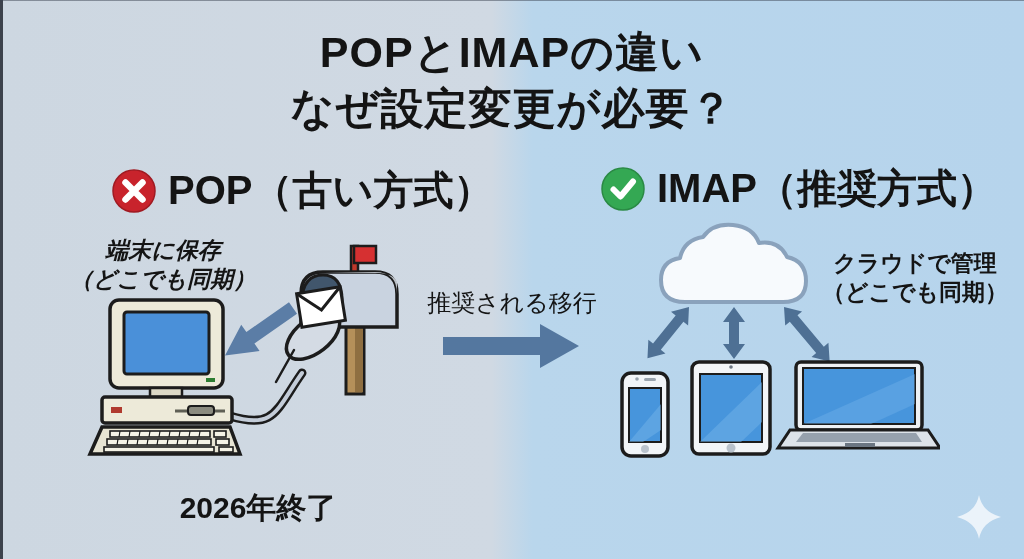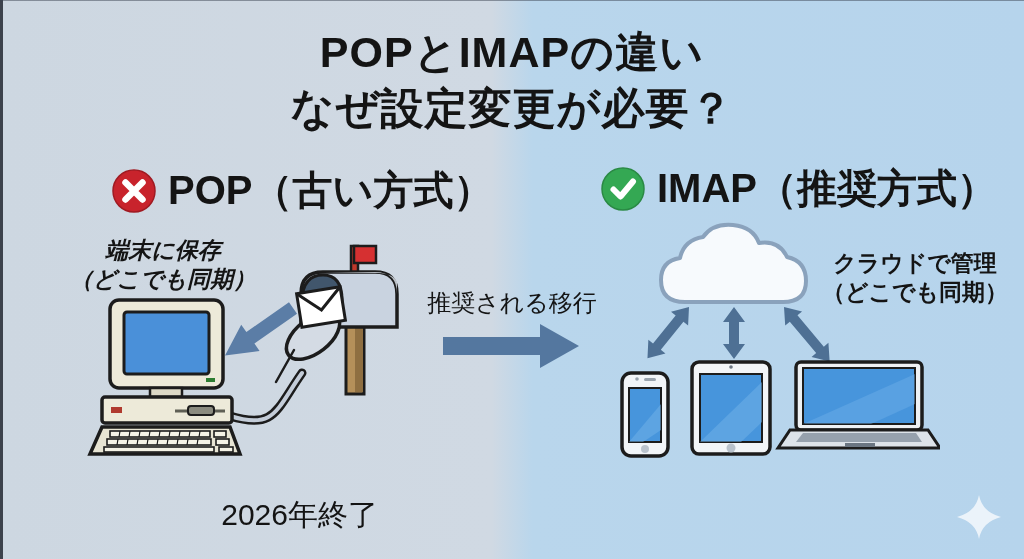--- a/index.html
+++ b/index.html
@@ -30,21 +30,21 @@
   .note-imap{left:812px; top:249px; width:206px;}
 
   .migration-label{position:absolute; left:412px; top:287px; width:200px; text-align:center;
          font-weight:normal; font-size:24px;}
   .migration-arrow{position:absolute; left:443px; top:323px;}
 
   .illustration{position:absolute;}
   .illus-left{left:80px; top:230px;}
   .illus-right{left:600px; top:218px;}
 
-  .footer-label{position:absolute; font-weight:normal; font-size:30px; text-align:right;margin-top:7px;}
+  .footer-label{position:absolute; font-weight:bold; font-size:30px; text-align:center;}
   .footer-pop{left:138px; top:488px; width:240px;}
   .footer-imap{left:645px; top:486px; width:240px;}
 
   .sparkle{position:absolute; left:956px; top:494px; width:46px; height:46px; opacity:.85;}
 </style>
 </head>
 <body>
 
 <div class="slide">
   <div class="edge-left"></div>

